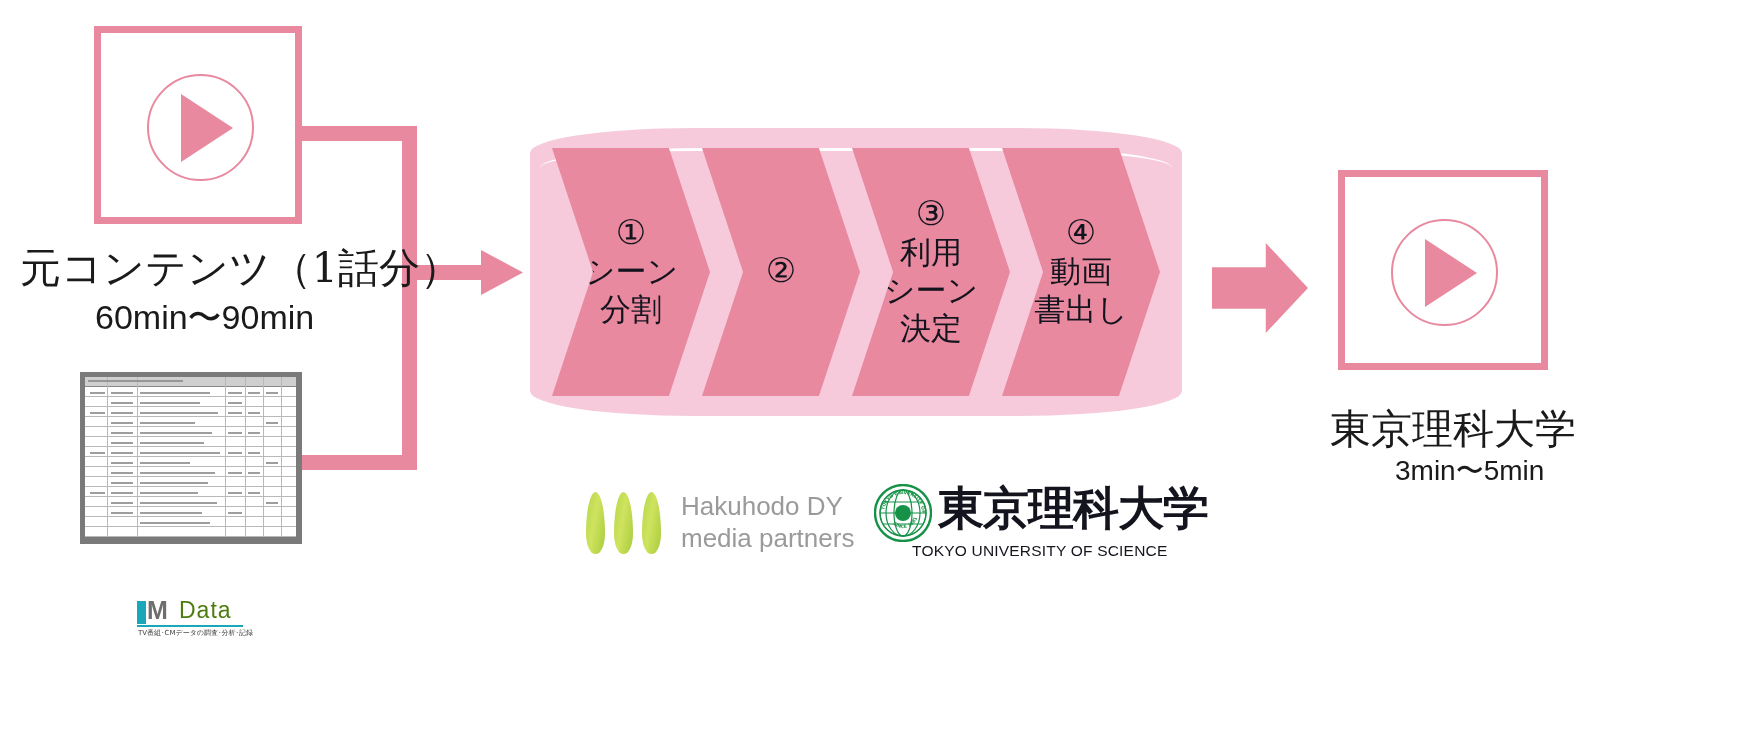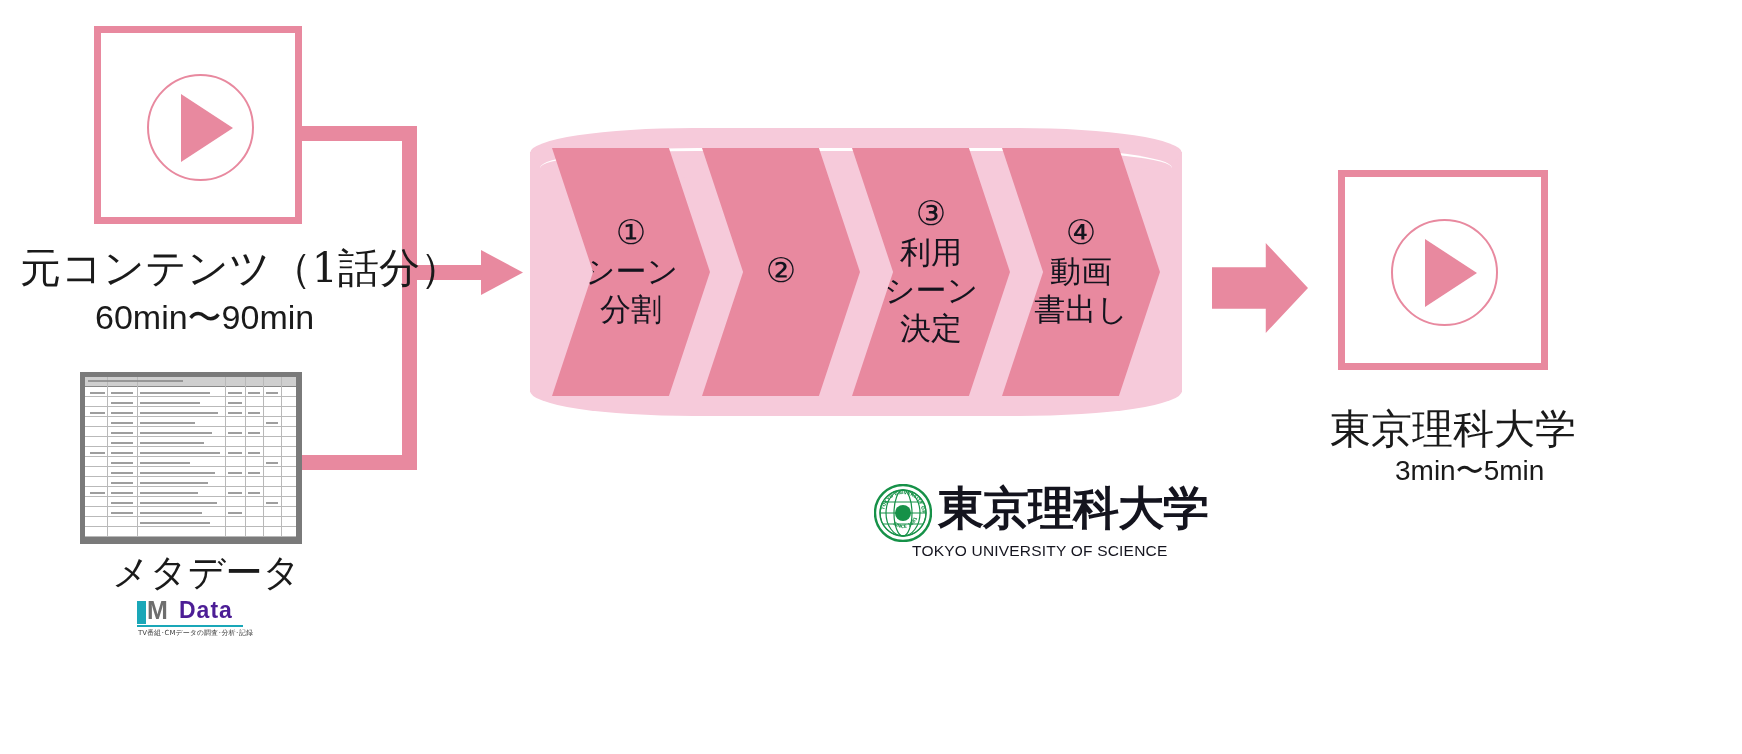--- a/index.html
+++ b/index.html
@@ -359,29 +359,28 @@
       <div class="sheet-txt" style="left:163px;top:75px; width:12px;"></div>
       <div class="sheet-txt" style="left:163px;top:95px; width:12px;"></div>
       <div class="sheet-txt" style="left:163px;top:115px;width:12px;"></div>
       <div class="sheet-txt" style="left:181px;top:15px; width:12px;"></div>
       <div class="sheet-txt" style="left:181px;top:45px; width:12px;"></div>
       <div class="sheet-txt" style="left:181px;top:85px; width:12px;"></div>
       <div class="sheet-txt" style="left:181px;top:125px;width:12px;"></div>
     </div>
   </div>
 
-  <div id="metadata-label" class="abs jp-label">メタデータ</div>
 
   <div id="mdata-logo" class="abs">
     <div class="abs" style="left:0; top:1px; width:9px; height:23px; background:#1aa7b8;"></div>
     <div class="abs" style="left:0; top:25px; width:106px; height:2px; background:#1aa7b8;"></div>
     <div class="abs" style="left:10px; top:-2px; font-size:25px; font-weight:bold; color:#6e6e6e;
                 font-family:'Liberation Sans', sans-serif; line-height:1;">M</div>
-    <div class="abs" style="left:42px; top:-1px; font-size:23px; color:#4c1d95; letter-spacing:1px;
-                font-family:'Liberation Sans', sans-serif; line-height:1;font-weight:bold;">Data</div>
+    <div class="abs" style="left:42px; top:-1px; font-size:23px; color:#4d7c0f; letter-spacing:1px;
+                font-family:'Liberation Sans', sans-serif; line-height:1;">Data</div>
     <div class="abs" style="left:1px; top:28px; font-size:7px; color:#3d3d3d; white-space:nowrap;
                 font-family:'DejaVu Sans', sans-serif;">TV番組･CMデータの調査･分析･記録</div>
   </div>
 
   <div id="cylinder" class="abs">
     <div id="cyl-bottom"></div>
     <div id="cyl-body"></div>
     <div id="cyl-top"></div>
     <div id="cyl-top-hl"></div>
 
@@ -410,20 +409,29 @@
 
   <div id="digest-video-box" class="abs">
     <div class="play-circle" style="left:46px; top:42px; width:103px; height:103px;">
       <div class="play-tri" style="border-width:34px 0 34px 52px; margin-left:12px;"></div>
     </div>
   </div>
 
   <div id="digest-label-main" class="abs jp-label">東京理科大学</div>
   <div id="digest-label-sub" class="abs lat-label">3min〜5min</div>
 
+  <div id="hakuhodo-logo" class="abs">
+    <div class="leaf-group">
+      <div class="leaf"></div>
+      <div class="leaf"></div>
+      <div class="leaf"></div>
+    </div>
+    <div id="hakuhodo-text">Hakuhodo DY
+media partners</div>
+  </div>
 
   <div id="tus-logo" class="abs">
     <svg id="tus-emblem" viewBox="0 0 58 58">
       <circle cx="29" cy="29" r="28" fill="none" stroke="#169148" stroke-width="2.4"></circle>
       <circle cx="29" cy="29" r="23" fill="none" stroke="#169148" stroke-width="1.4"></circle>
       <ellipse cx="29" cy="29" rx="23" ry="23" fill="none" stroke="#169148" stroke-width="1"></ellipse>
       <ellipse cx="29" cy="29" rx="9" ry="23" fill="none" stroke="#169148" stroke-width="1.2"></ellipse>
       <ellipse cx="29" cy="29" rx="17" ry="23" fill="none" stroke="#169148" stroke-width="1.2"></ellipse>
       <line x1="6" y1="29" x2="52" y2="29" stroke="#169148" stroke-width="1.2"></line>
       <line x1="9" y1="18" x2="49" y2="18" stroke="#169148" stroke-width="1"></line>

